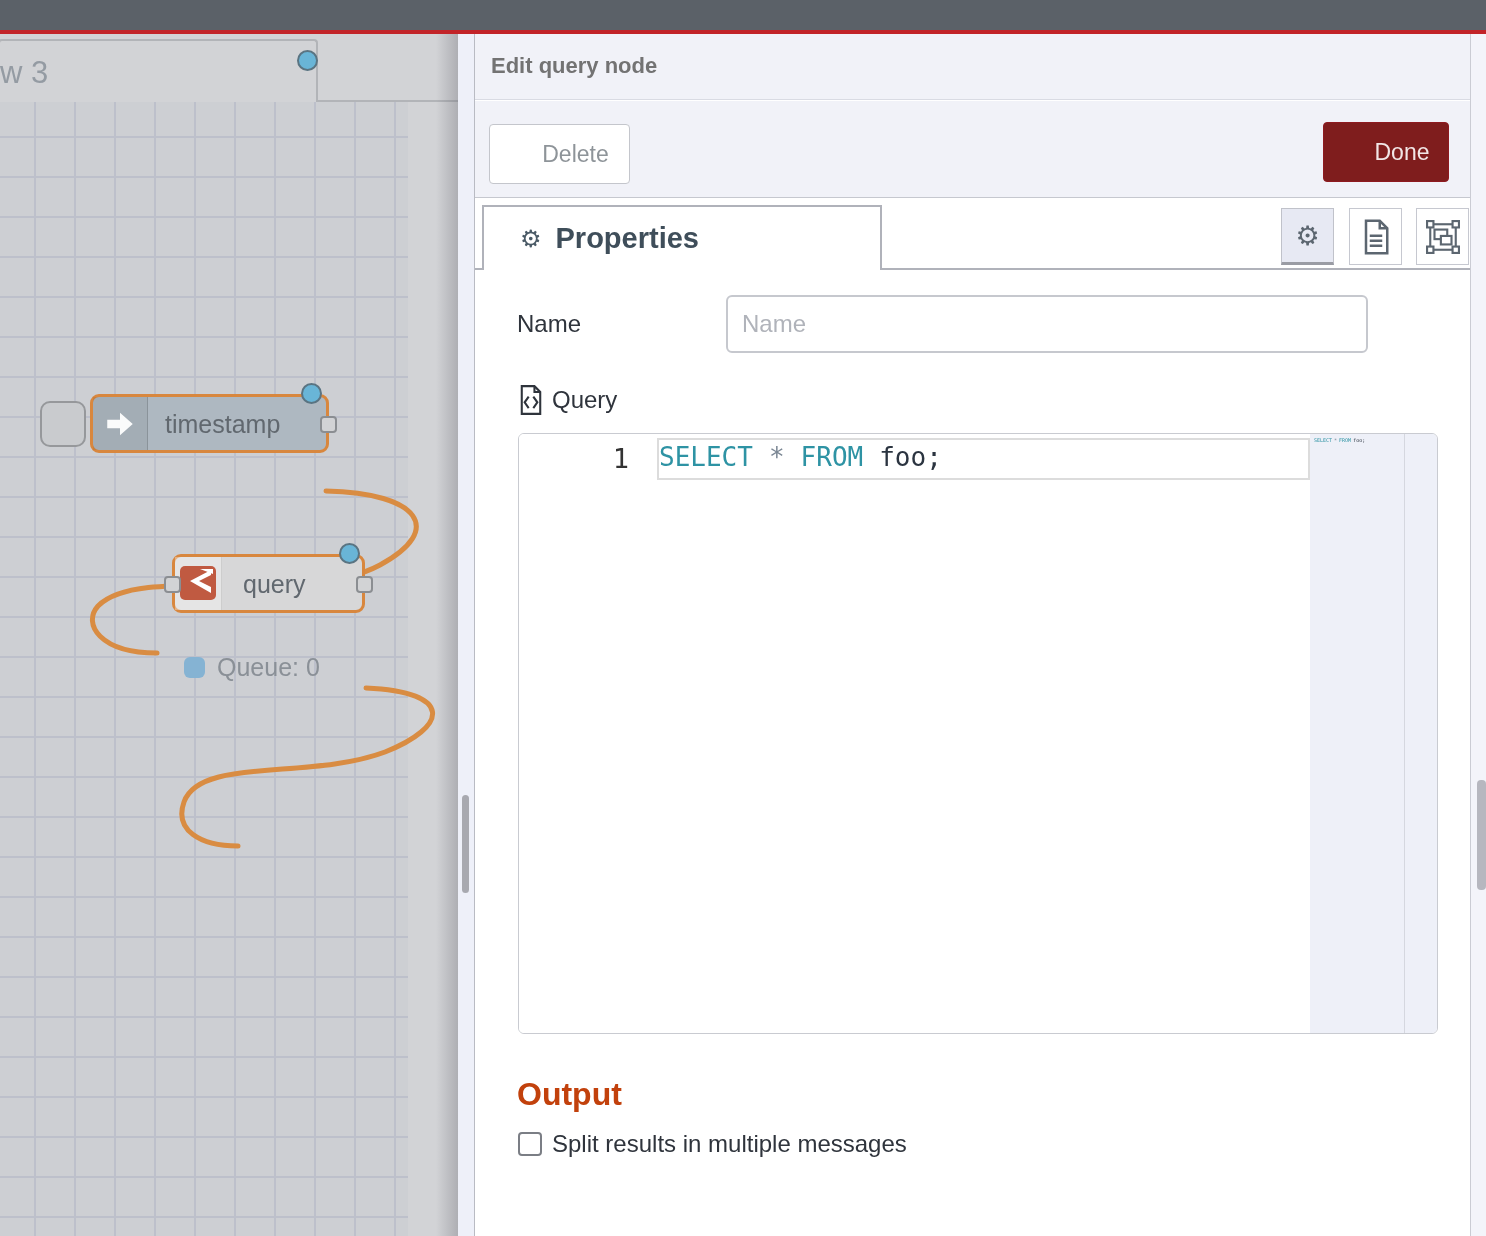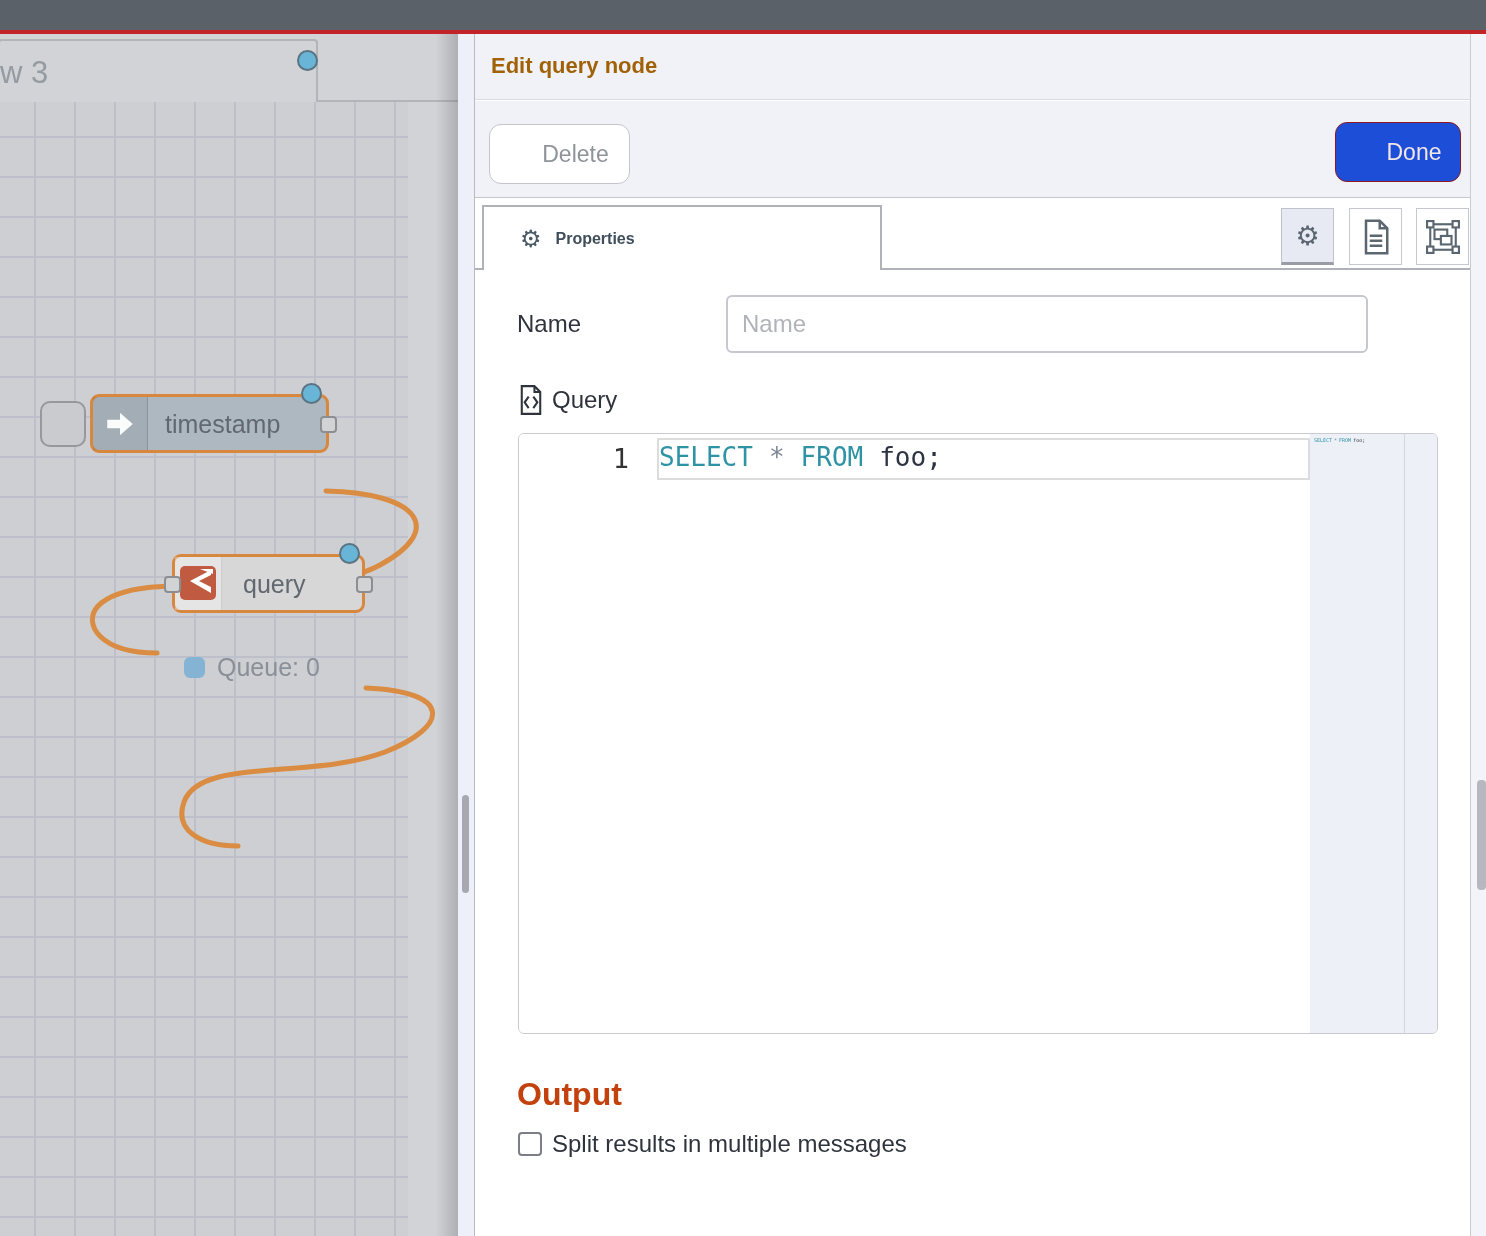--- a/index.html
+++ b/index.html
@@ -62,36 +62,36 @@
 
   
   .tray-strip { position:absolute; left:458px; top:34px; width:16px; height:1202px; background:#eef0f9; }
   .tray-thumb { position:absolute; left:4px; top:761px; width:7px; height:98px; background:#a8a9b0; border-radius:4px; }
 
   
   .dialog { position:absolute; left:474px; top:34px; width:996px; height:1202px; background:#fff;
             border-left:1px solid #b9bbc3; }
   .d-header { position:absolute; left:0; top:0; width:996px; height:66px; background:#f1f2f8;
               border-bottom:1px solid #d9dbe3; }
-  .d-title { position:absolute; left:16px; top:19px; font-size:22px; font-weight:bold; color:#a16207;text-align:right; }
+  .d-title { position:absolute; left:16px; top:19px; font-size:22px; font-weight:bold; color:#737373;text-align:right; }
 
   .d-actions { position:absolute; left:0; top:67px; width:996px; height:97px; background:#f1f2f8;
                border-bottom:1px solid #c6c8cf; }
-  .btn { position:absolute; height:60px; background:#fff; border:1px solid #c4c6cc; border-radius:12px;
+  .btn { position:absolute; height:60px; background:#fff; border:1px solid #c4c6cc; border-radius:4px;
          font-size:23px; color:#8e9499; display:flex; align-items:center; justify-content:center; cursor:pointer;padding-left:32px; }
   .btn-delete { left:14px; top:23px; width:141px; }
   .btn-cancel { left:669px; top:21px; width:146px; }
-  .btn-done { left:848px; top:21px; width:126px; background:#1d4ed8; border:1px solid #8e1a20; color:#f2e6e6;margin-left:12px; }
+  .btn-done { left:848px; top:21px; width:126px; background:#7f1d1d; border:1px solid #8e1a20; color:#f2e6e6; }
 
   .d-tabbar { position:absolute; left:0; top:164px; width:996px; height:72px; background:#fff;
               border-bottom:2px solid #b0b2ba; }
   .props-tab { position:absolute; left:7px; top:7px; width:400px; height:65px; background:#fff;
                border:2px solid #b0b2ba; border-bottom:none; display:flex; align-items:center; padding-left:36px; }
   .props-gear { font-size:24px; color:#4a5a66; margin-right:14px; }
-  .props-label { font-size:16px; font-weight:bold; color:#3f4e5a; }
+  .props-label { font-size:29px; font-weight:bold; color:#3f4e5a; }
   .tab-icon-btn { position:absolute; top:10px; width:53px; height:57px; background:#fff;
                   border:1px solid #c6c8d0; display:flex; align-items:center; justify-content:center; cursor:pointer; }
   .tab-icon-btn.active { background:#e7e9f3; border:1px solid #c0c2ca; border-bottom:3px solid #9a9ca4; }
   .tib-gear { left:806px; font-size:27px; color:#5c6670; }
   .tib-doc { left:874px; }
   .tib-frame { left:941px; }
 
   .d-body { position:absolute; left:0; top:236px; width:996px; height:966px; background:#fff; }
   .field-label { position:absolute; font-size:24px; color:#2f343c; }
   .name-label { left:42px; top:40px; }

